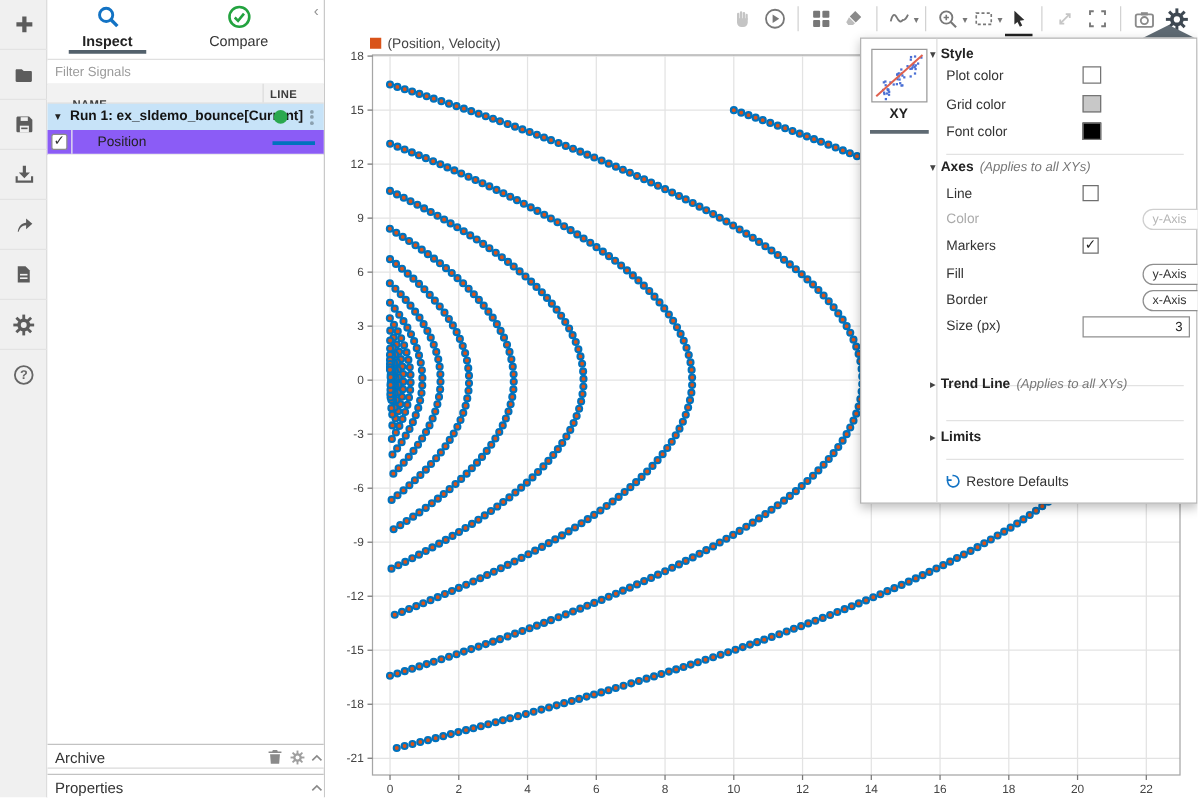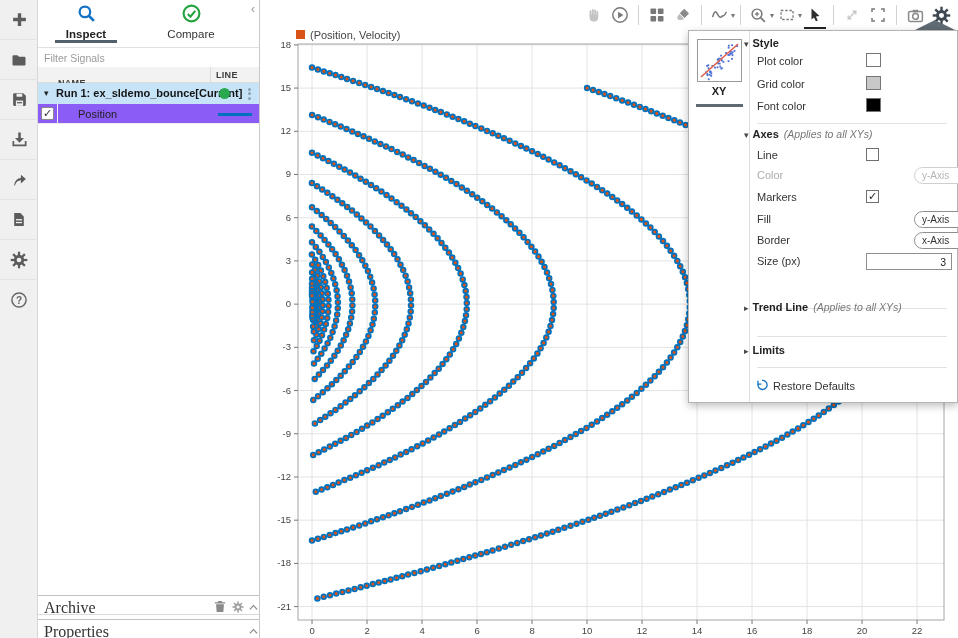--- a/index.html
+++ b/index.html
@@ -56,21 +56,21 @@
   .sig-row .cbx-cell { position:absolute; left:0; top:0; bottom:0; width:20px; border-right:1px solid #eee; }
   .cbx { position:absolute; left:3px; top:3px; width:13px; height:13px; border:1px solid #8b8b8b;
          border-radius:2px; background:#fff; cursor:pointer; font-size:11px; line-height:11px;
          text-align:center; color:#333; }
   .cbx.checked::after { content:"✓"; }
   .sig-name { position:absolute; left:40px; top:4px; font-size:11px; color:#222; }
   .sig-line { position:absolute; left:180px; top:9px; width:34px; height:3px; cursor:pointer; }
 
   .archive-bar { position:absolute; left:0; top:595px; width:100%; height:20px; background:#fff;
                  border-top:1px solid #c2c2c2; border-bottom:1px solid #dadada; }
-  .archive-bar .bar-label, .props-bar .bar-label { position:absolute; left:6px; top:3px; font-size:16px; color:#333;font-family:Liberation Serif, serif; }
+  .archive-bar .bar-label, .props-bar .bar-label { position:absolute; left:6px; top:3px; font-size:12px; color:#333; }
   .bar-ic { position:absolute; top:3px; cursor:pointer; }
   .props-bar { position:absolute; left:0; top:619px; width:100%; height:19px; background:#fff;
                border-top:1px solid #c2c2c2; }
 
   
   .toolbar { position:absolute; left:260px; top:0; right:0; height:30px; background:#fff; z-index:6;
              display:flex; align-items:center; justify-content:flex-end; padding-right:4px; }
   .tb-btn { width:26px; height:26px; display:flex; align-items:center; justify-content:center;
             cursor:pointer; position:relative; }
   .tb-sep { width:1px; height:20px; background:#d2d2d2; margin:0 5px; }

